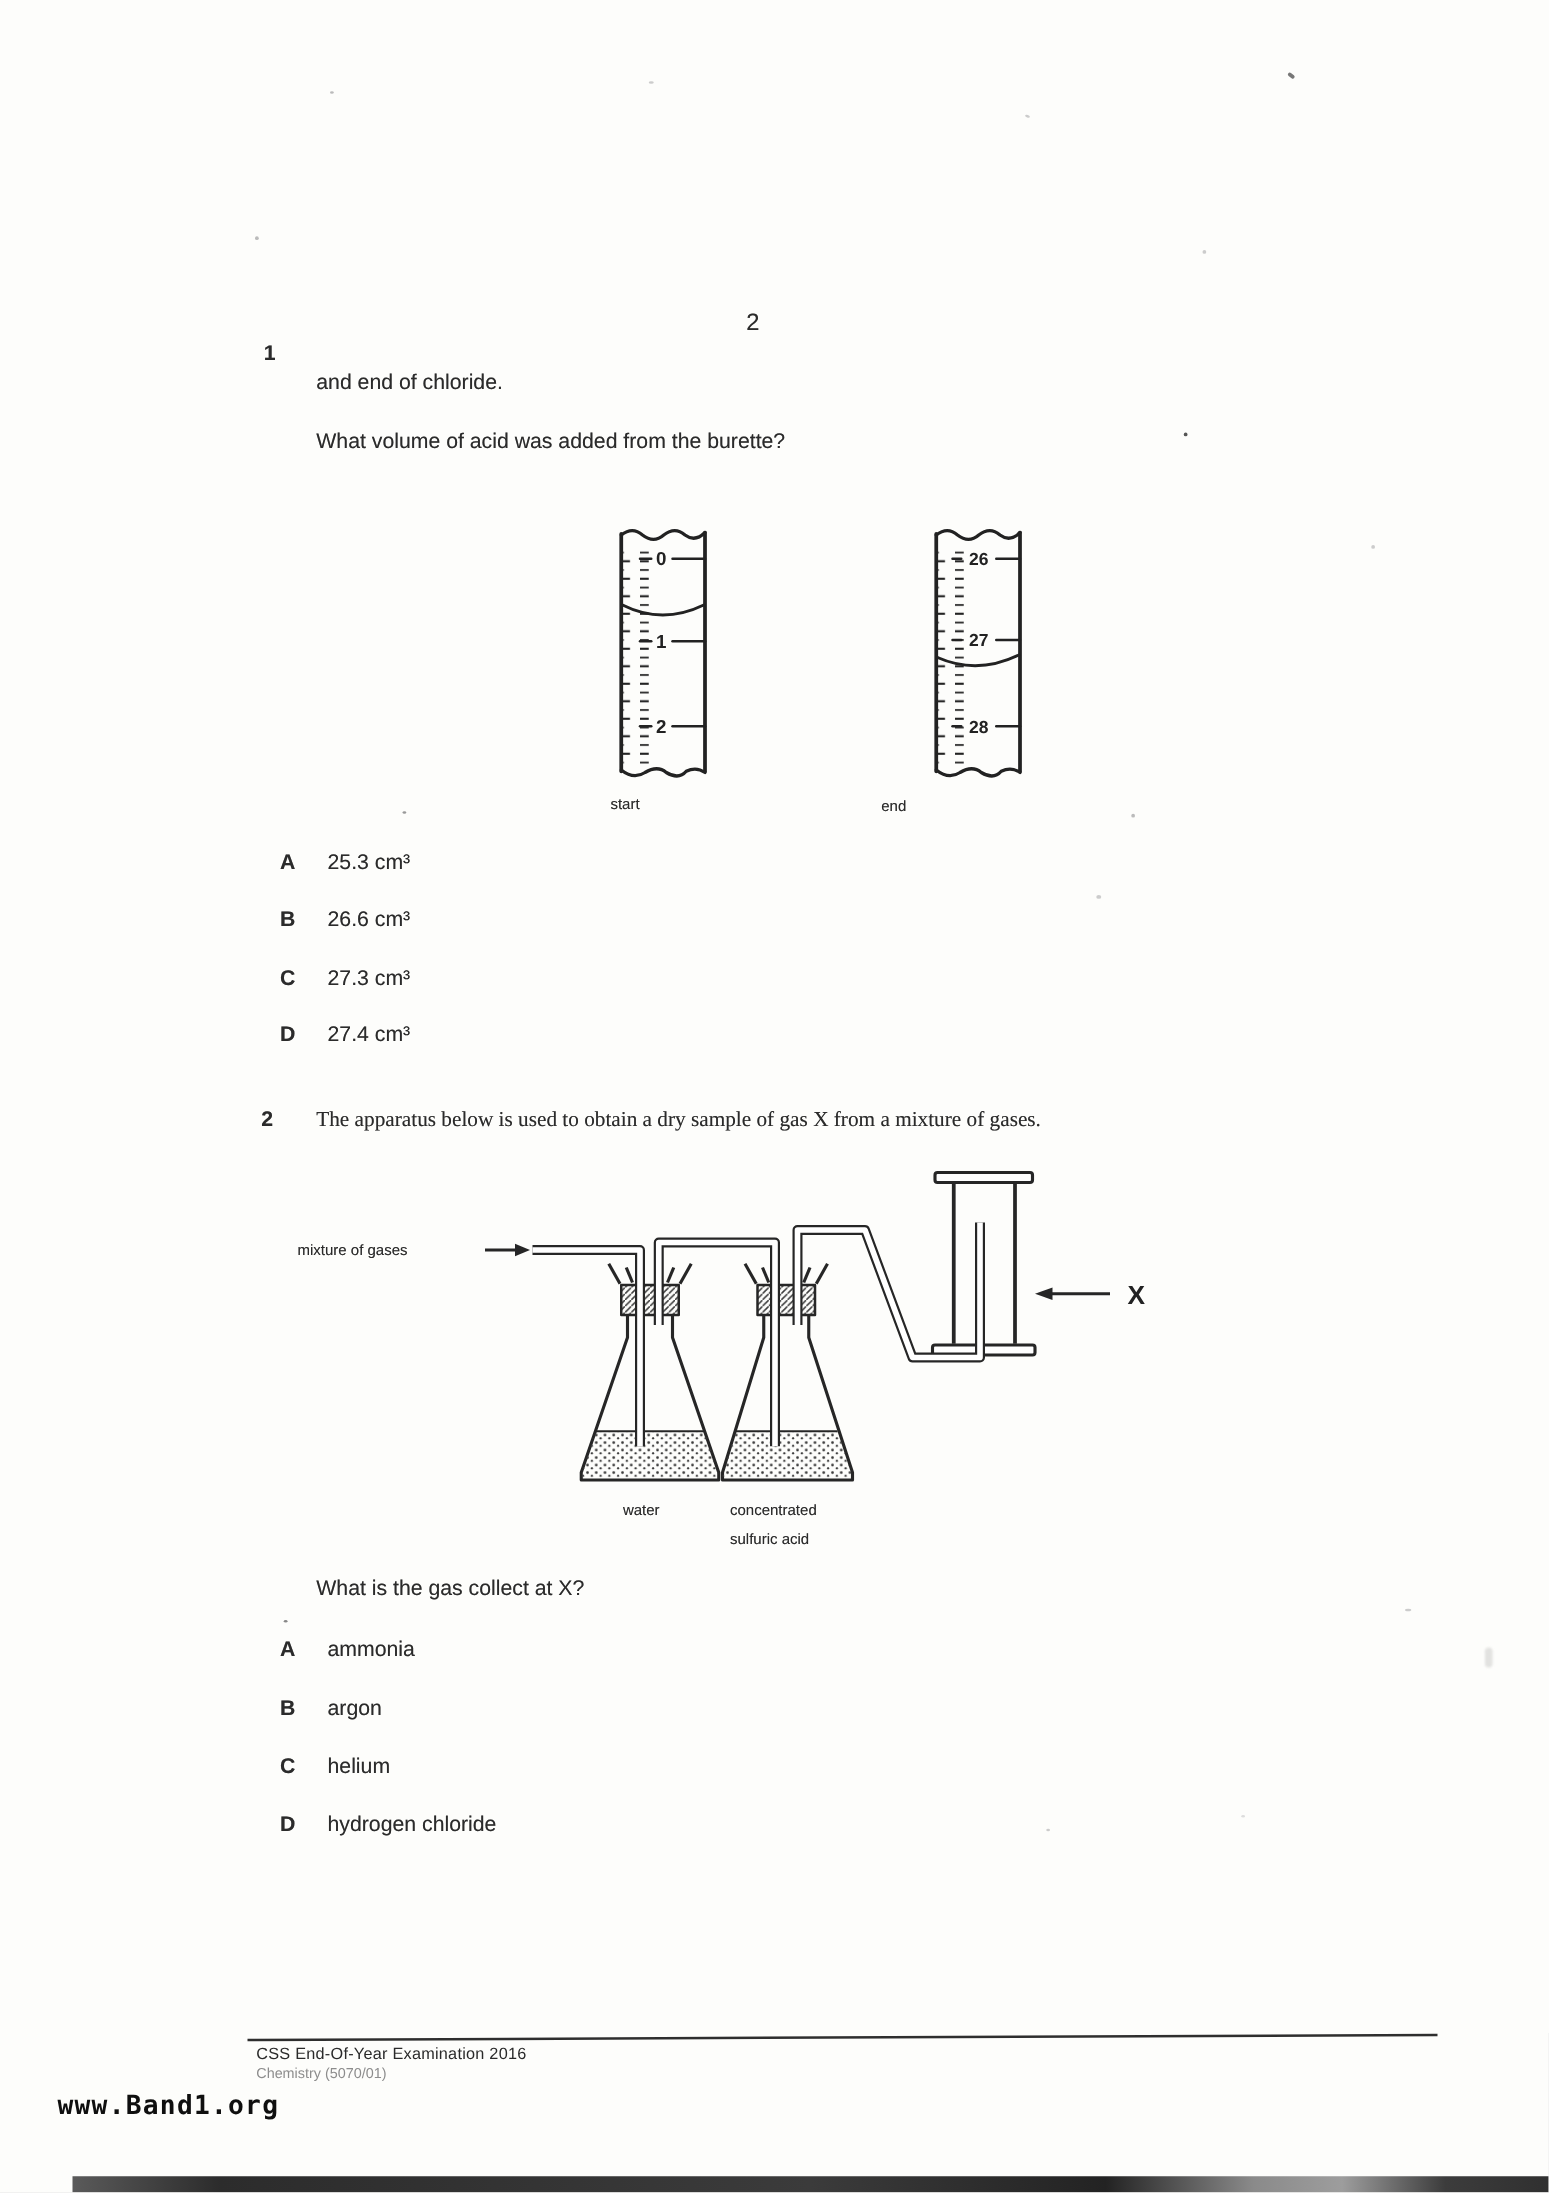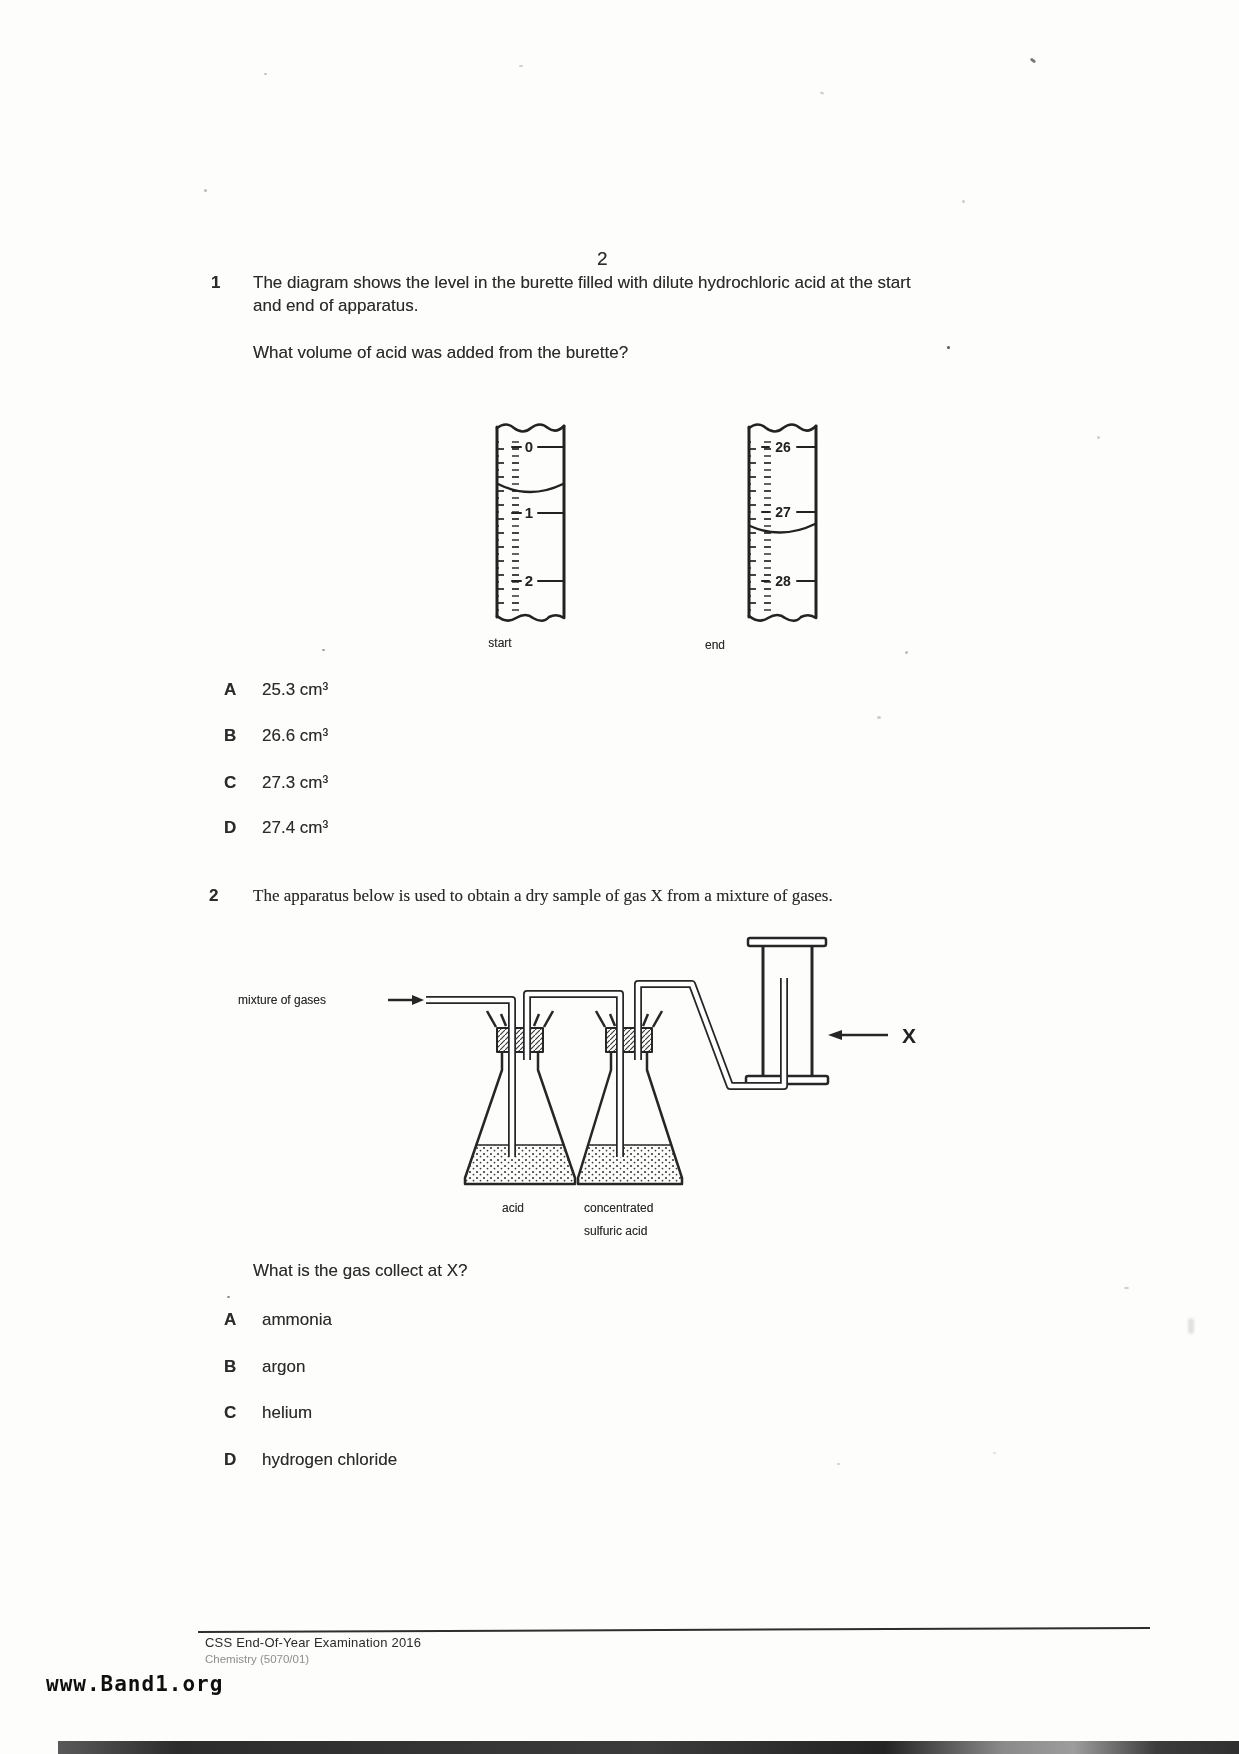--- a/index.html
+++ b/index.html
@@ -43,22 +43,21 @@
     <div class="speck" style="left:227px;top:1296px;width:3px;height:2px;background:#888;"></div>
     <div class="speck" style="left:1124px;top:1287px;width:5px;height:2px;background:#ccc;"></div>
     <div class="speck" style="left:837px;top:1463px;width:3px;height:2px;background:#ccc;"></div>
     <div class="speck" style="left:1188px;top:1318px;width:6px;height:16px;background:#e2e2e0;border-radius:3px;filter:blur(1px);"></div>
     <div class="speck" style="left:993px;top:1452px;width:3px;height:2px;background:#ddd;"></div>
   </div>
 
   <div class="txt" style="left:597px;top:247px;font-size:19px;">2</div>
 
   <div class="txt bold" style="left:211px;top:271px;">1</div>
-  <div class="txt" style="left:253px;top:271px;">The diagram shows the level in the burette filled with dilute hydrochloric acid at the start</div>
-  <div class="txt" style="left:253px;top:294px;">and end of apparatus.</div>
+  <div class="txt" style="left:253px;top:294px;">and end of chloride.</div>
   <div class="txt" style="left:253px;top:341px;">What volume of acid was added from the burette?</div>
 
   <svg style="left:490px;top:418px;" width="84" height="207" viewBox="0 0 84 207">
     <defs>
       <pattern id="ticksA" width="22" height="14" patternUnits="userSpaceOnUse">
         <line x1="0" y1="3" x2="14" y2="3" stroke="#222" stroke-width="1.7"></line>
         <line x1="0" y1="10" x2="9" y2="10" stroke="#222" stroke-width="1.4"></line>
       </pattern>
     </defs>
     <g stroke="#222" fill="none" stroke-linecap="round">
@@ -196,21 +195,21 @@
     </g>
 
     <g stroke="#262626" fill="#262626">
       <line x1="610" y1="105" x2="658" y2="105" stroke-width="2.5"></line>
       <polygon points="598,105 612,100 612,110" stroke="none"></polygon>
     </g>
     <text x="672" y="113" font-size="21" font-weight="400">X</text>
   </svg>
 
   <div class="txt small-label" style="left:238px;top:989px;">mixture of gases</div>
-  <div class="txt small-label" style="left:468px;top:1197px;width:90px;text-align:center;">acid</div>
+  <div class="txt small-label" style="left:468px;top:1197px;width:90px;text-align:center;">water</div>
   <div class="txt small-label" style="left:584px;top:1197px;">concentrated</div>
   <div class="txt small-label" style="left:584px;top:1220px;">sulfuric acid</div>
 
   <div class="txt" style="left:253px;top:1259px;">What is the gas collect at X?</div>
 
   <div class="opt" style="top:1310px;">
     <span class="letter">A</span>
     <span class="val">ammonia</span>
   </div>
   <div class="opt" style="top:1357px;">

